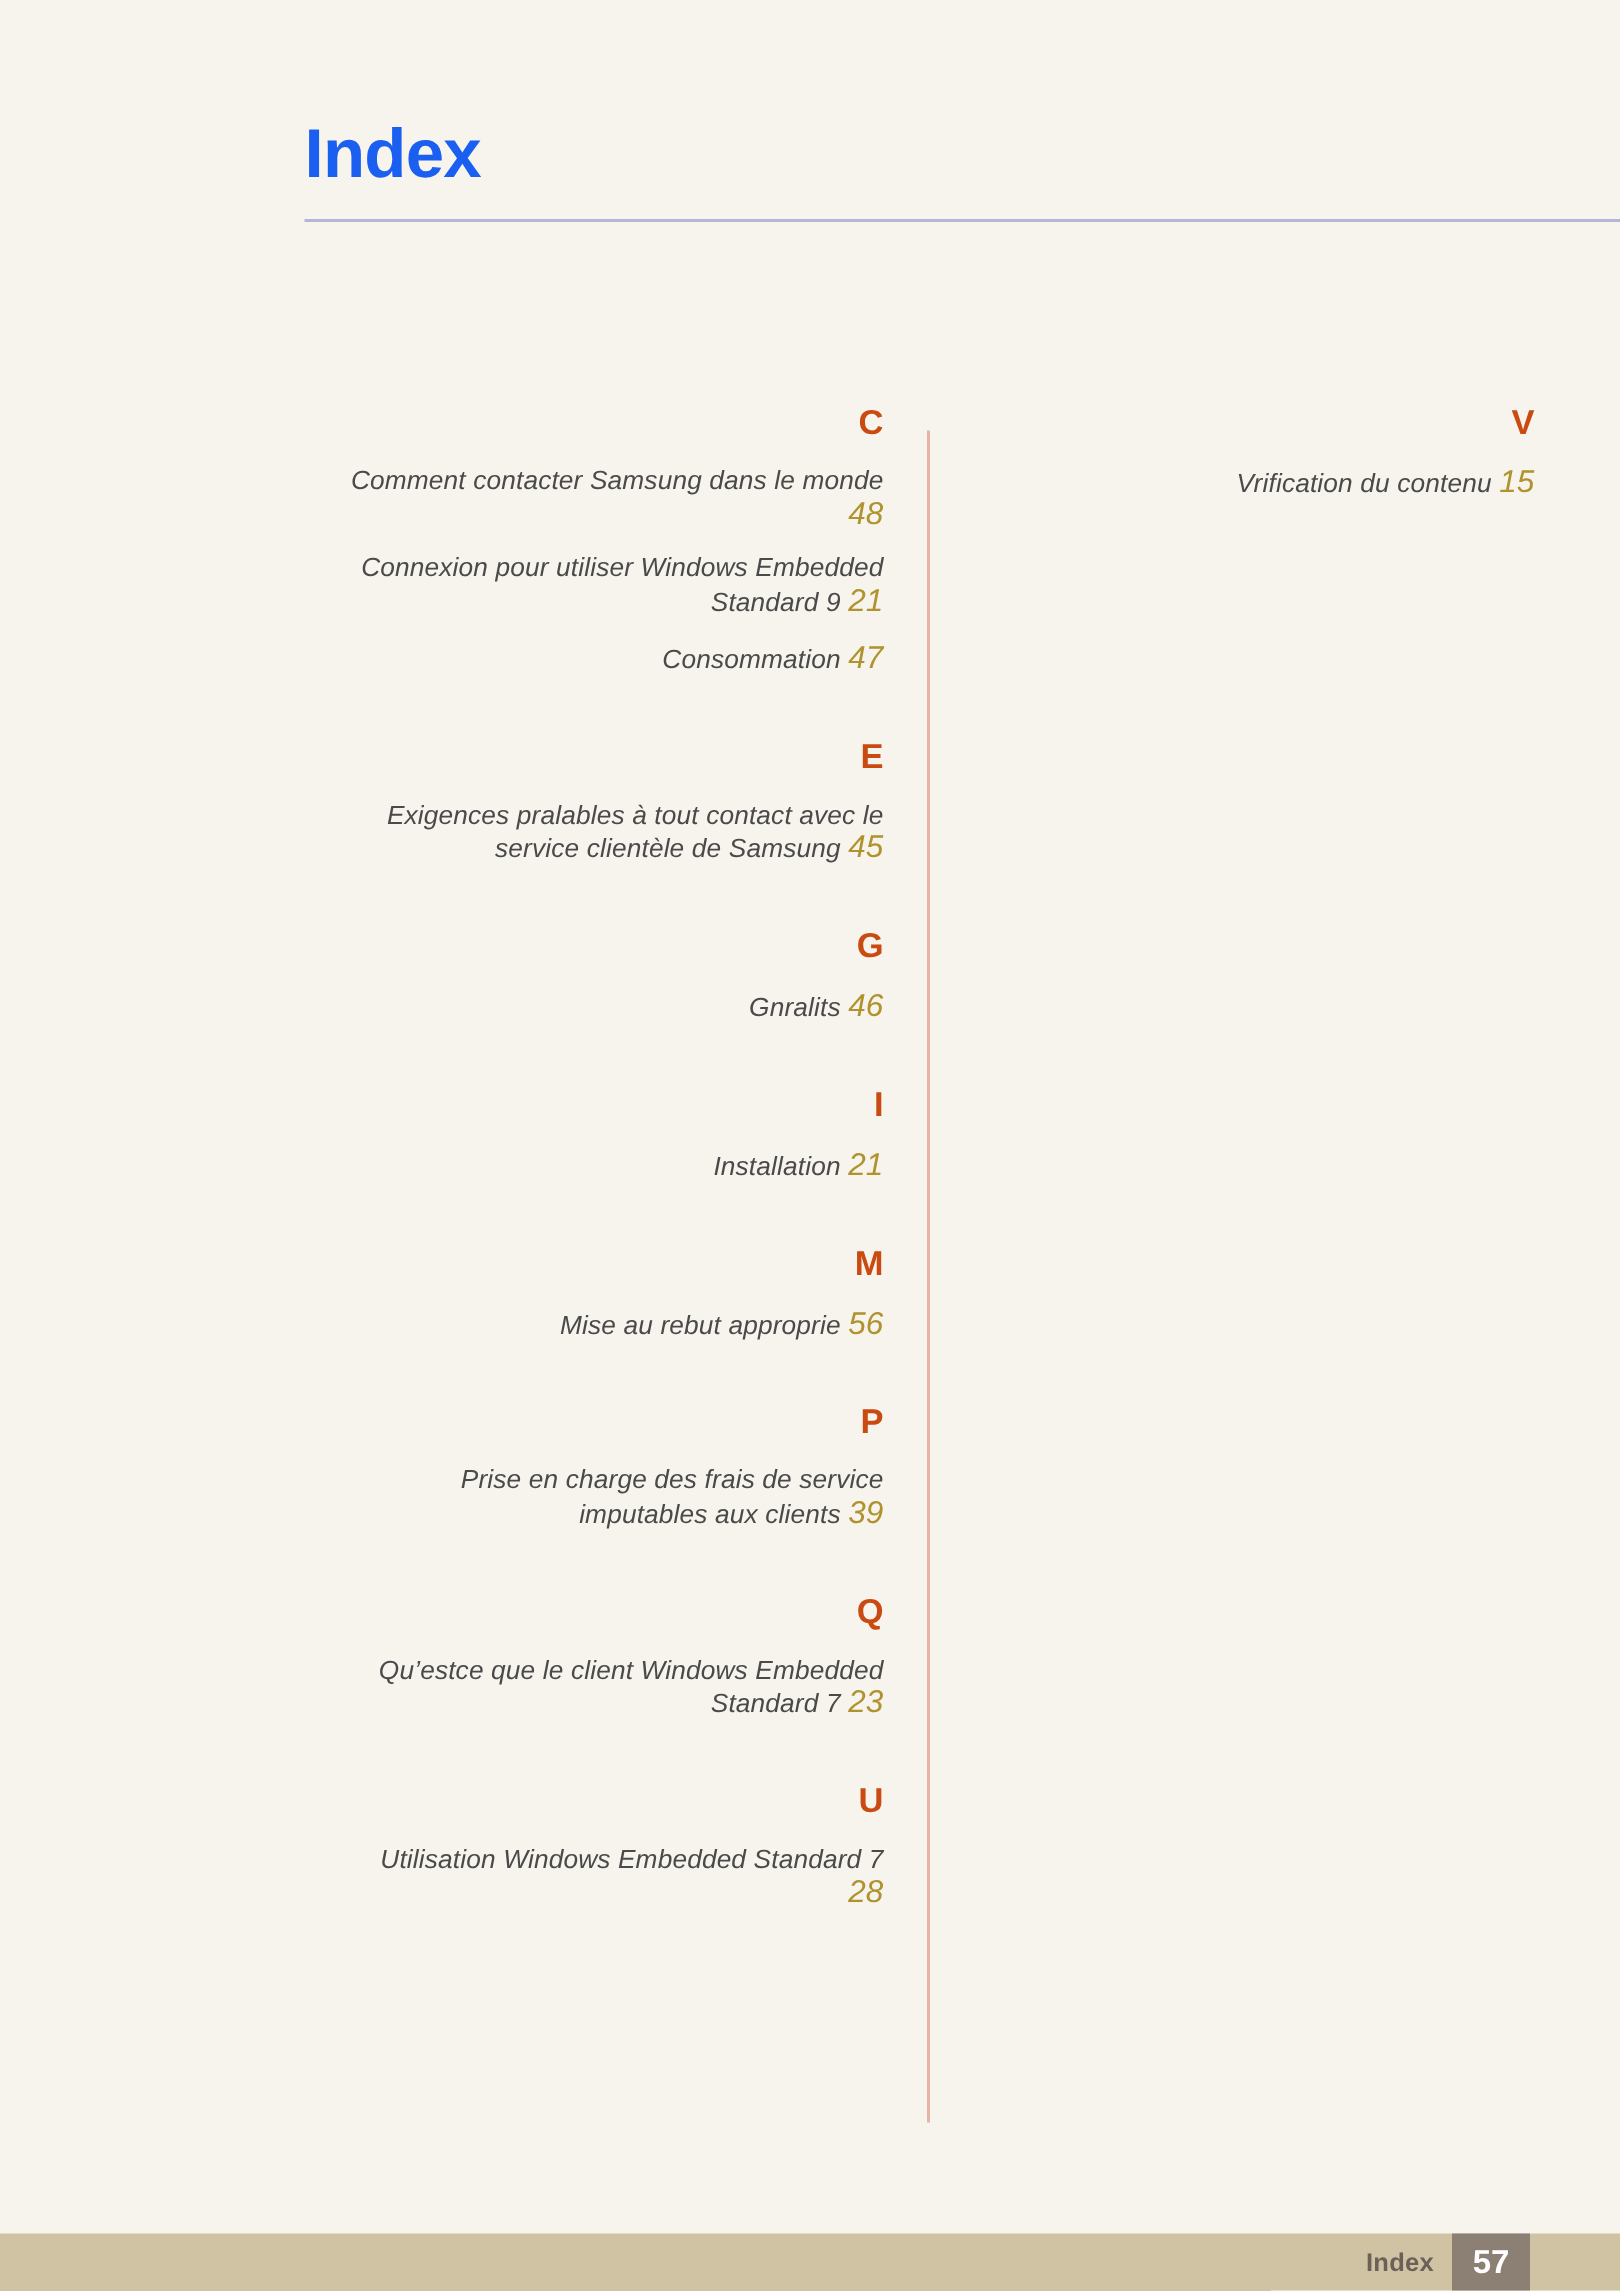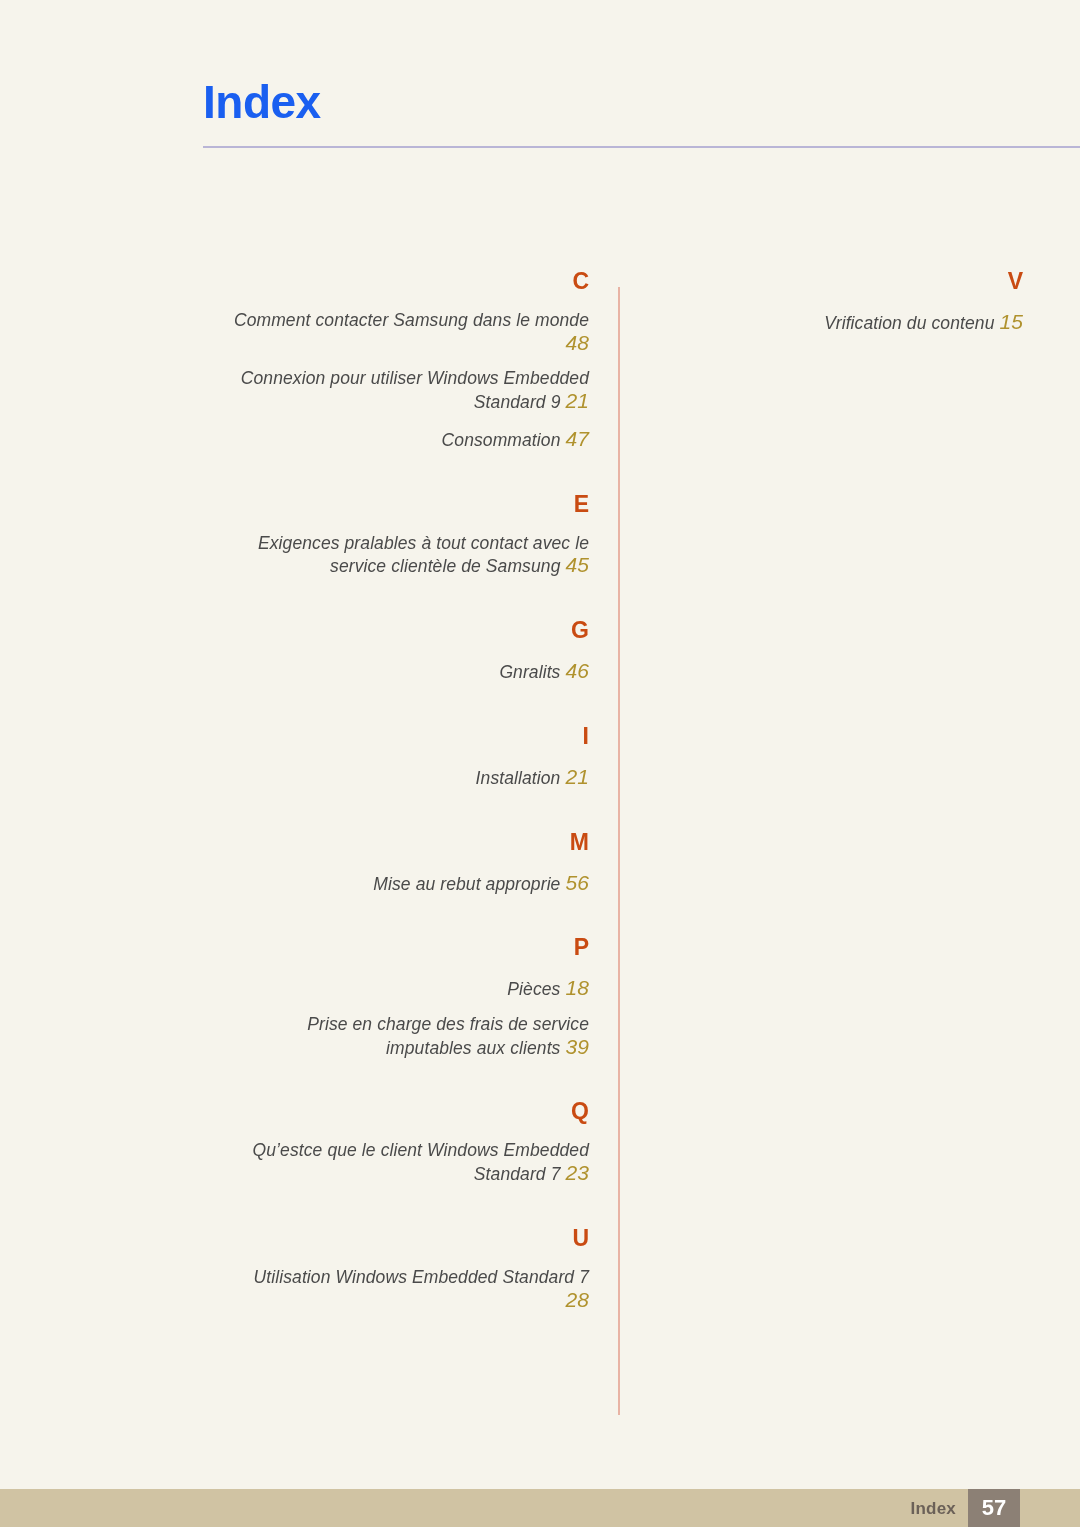--- a/index.html
+++ b/index.html
@@ -191,21 +191,20 @@
         </div>
         <div class="letter-group">
           <div class="letter-heading">M</div>
           <ul class="entry-list">
             <li class="entry"><span>Mise au rebut approprie</span> <span class="pg">56</span></li>
           </ul>
         </div>
         <div class="letter-group">
           <div class="letter-heading">P</div>
           <ul class="entry-list">
-            <li class="entry"><span>Pièces</span> <span class="pg">18</span></li>
             <li class="entry"><span>Prise en charge des frais de service imputables aux clients</span> <span class="pg">39</span></li>
           </ul>
         </div>
         <div class="letter-group">
           <div class="letter-heading">Q</div>
           <ul class="entry-list">
             <li class="entry"><span>Qu’estce que le client Windows Embedded Standard 7</span> <span class="pg">23</span></li>
           </ul>
         </div>
         <div class="letter-group">

